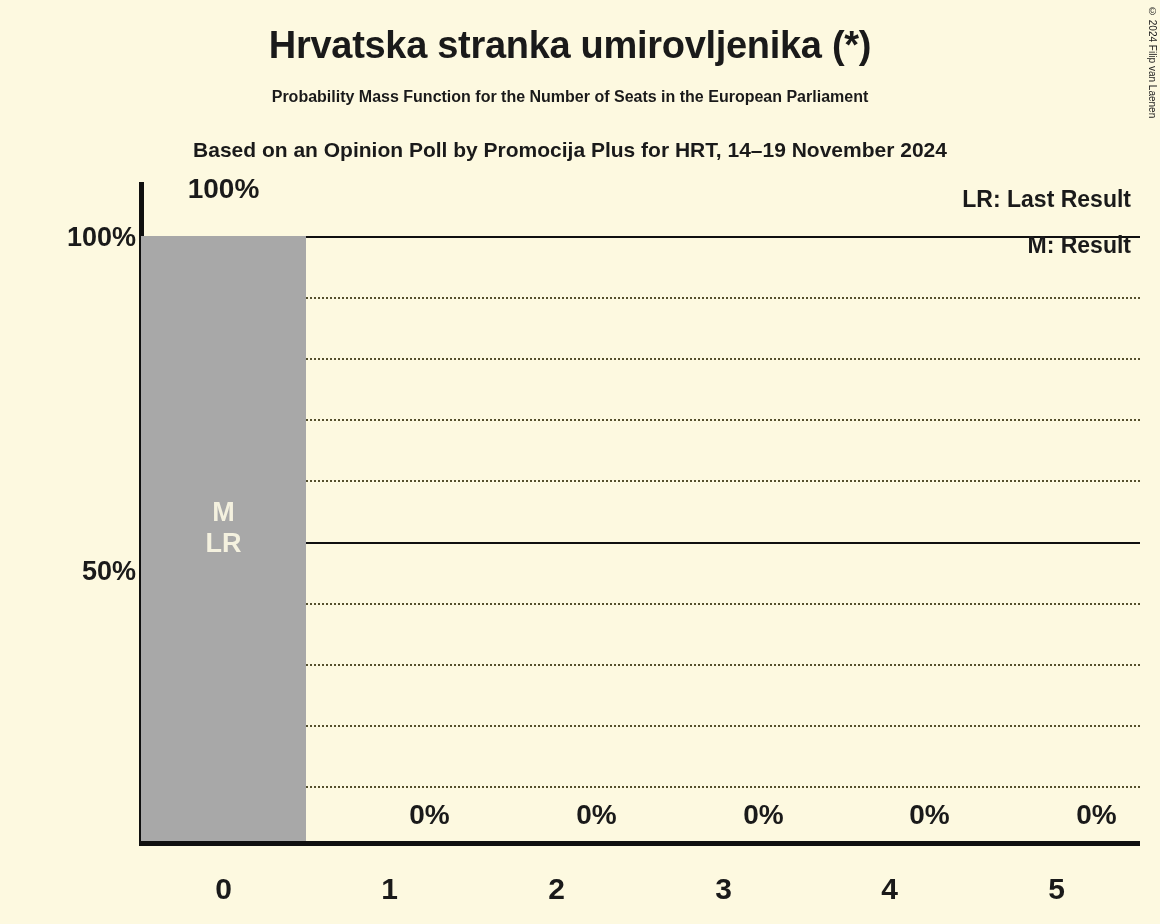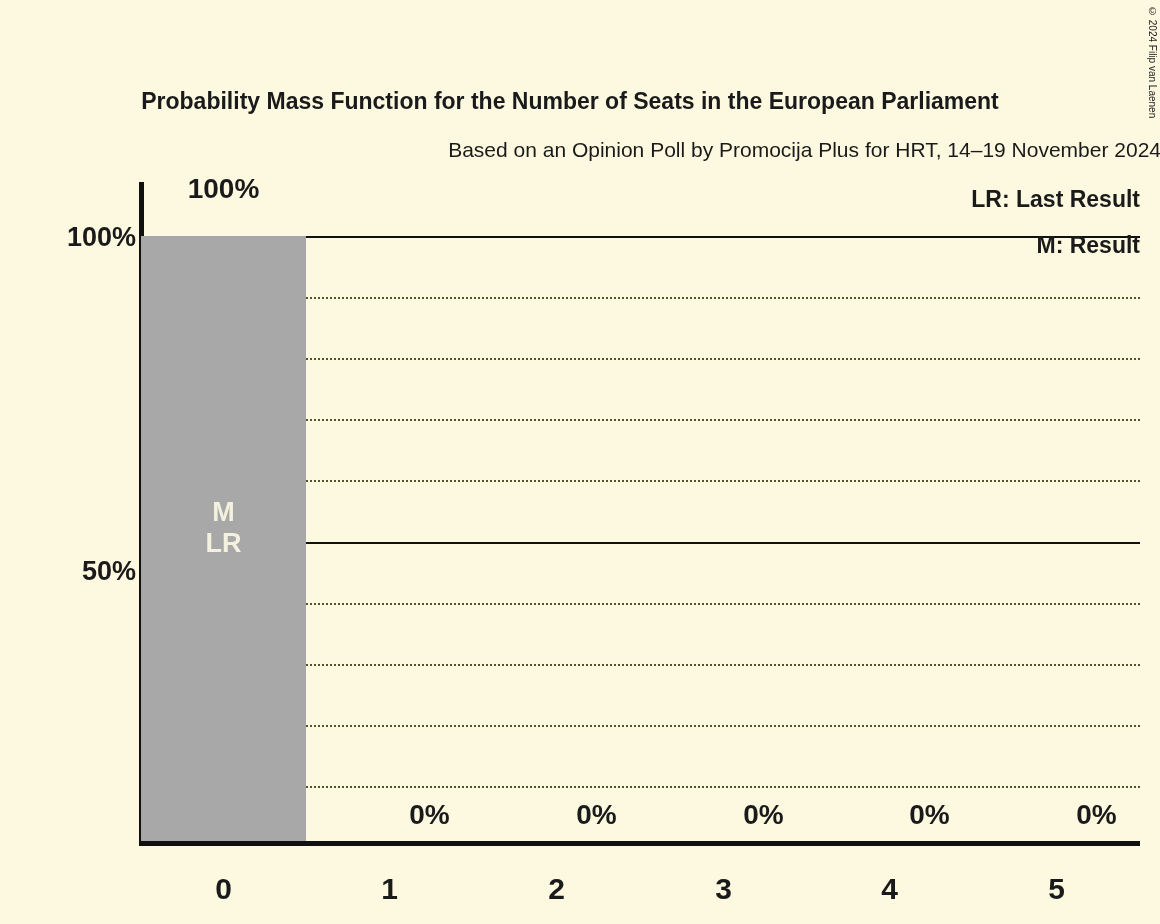--- a/index.html
+++ b/index.html
@@ -28,32 +28,31 @@
     font-size: 38px;
     font-weight: bold;
     letter-spacing: -0.3px;
   }
   .subtitle {
     position: absolute;
     top: 88px;
     left: 0;
     width: 1140px;
     text-align: center;
-    font-size: 23px;
+    font-size: 16px;
     font-weight: bold;
   }
   .subtitle2 {
     position: absolute;
     top: 138px;
     left: 0;
     width: 1140px;
-    text-align: right;
+    text-align: center;
     font-size: 21px;
-    font-weight: normal;
-    padding-left: 21px;
+    font-weight: bold;
   }
   .copyright {
     position: absolute;
     top: 6px;
     right: 2px;
     font-size: 10px;
     writing-mode: vertical-rl;
     text-orientation: mixed;
     color: #1a1a1a;
   }
@@ -120,32 +119,33 @@
   }
   .xtick {
     position: absolute;
     text-align: center;
     font-size: 30px;
     font-weight: bold;
     color: #1a1a1a;
   }
   .legend {
     position: absolute;
-    right: 0;
+    right: 9px;
     text-align: right;
     font-size: 23px;
     font-weight: bold;
     color: #1a1a1a;
   }
 </style>
 </head>
 <body>
 
 <div class="chart-root">
 
+  <div class="title">Hrvatska stranka umirovljenika (*)</div>
   <div class="subtitle">Probability Mass Function for the Number of Seats in the European Parliament</div>
   <div class="subtitle2">Based on an Opinion Poll by Promocija Plus for HRT, 14–19 November 2024</div>
   <div class="copyright">© 2024 Filip van Laenen</div>
 
   <div class="ytick" style="top:222px;">100%</div>
   <div class="ytick" style="top:556px;">50%</div>
 
   <div class="plot">
     <div class="axis-v"></div>
     <div class="axis-h"></div>

